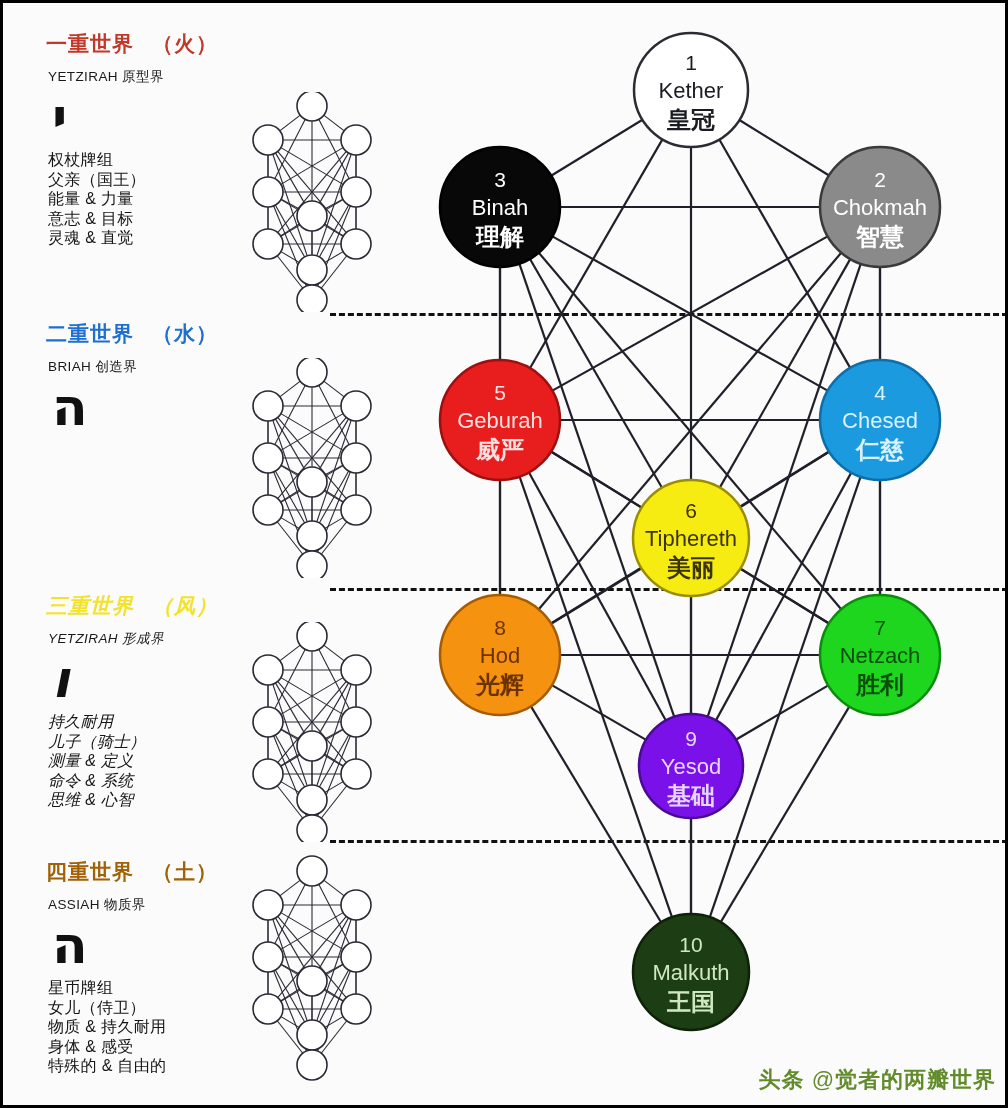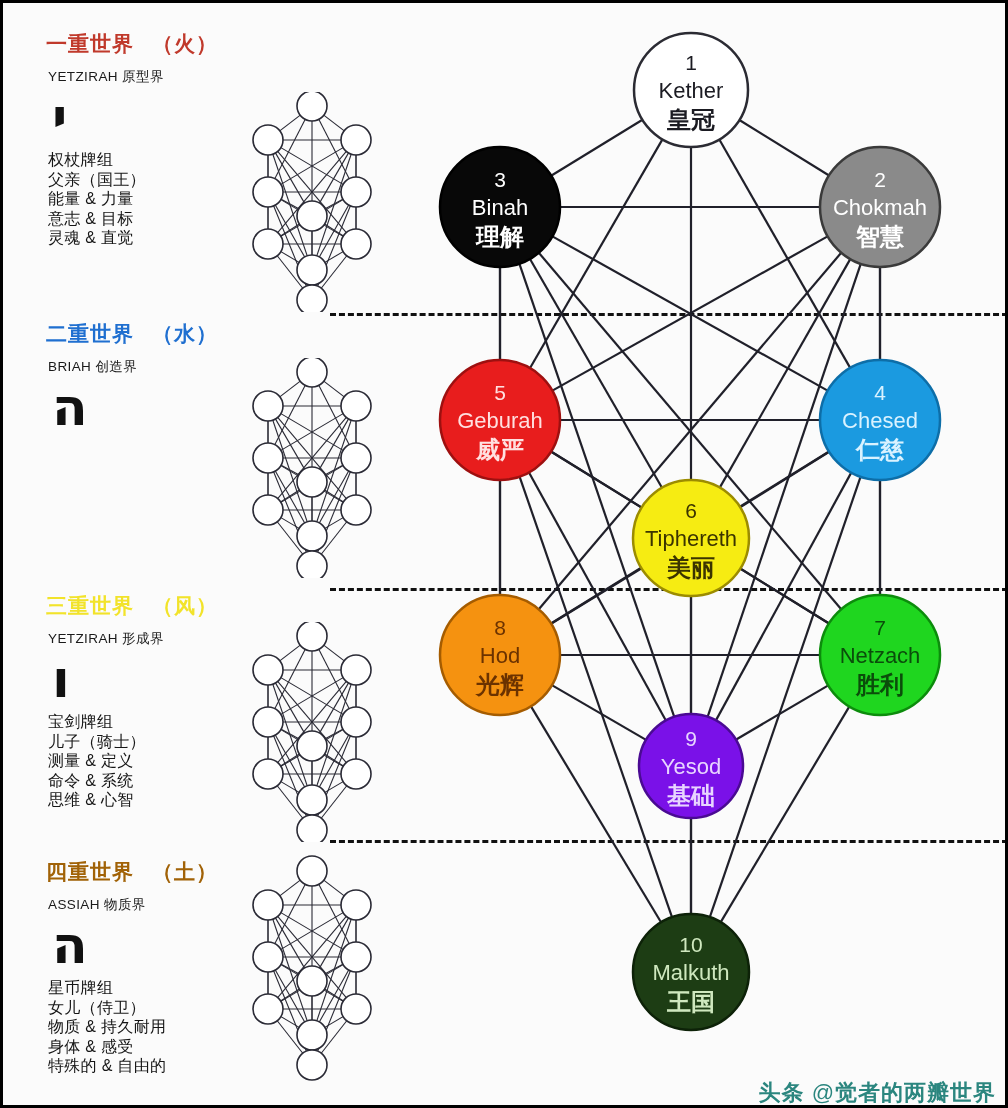--- a/index.html
+++ b/index.html
@@ -37,22 +37,22 @@
   .minitree{position:absolute;}
   
   .divider{
     position:absolute;left:330px;width:678px;height:0;
     border-top:3px dashed #111;
   }
   
   #maintree{position:absolute;left:400px;top:0;}
   
   .watermark{
-    position:absolute;right:12px;bottom:0;
-    font-size:22px;color:#0f766e;letter-spacing:1px;
+    position:absolute;right:12px;bottom:13px;
+    font-size:22px;color:#4d7c0f;letter-spacing:1px;
     font-weight:700;white-space:nowrap;opacity:.88;
   }
   .wm-at{font-weight:400;}
   .frame{position:absolute;inset:0;border:3px solid #000;box-sizing:border-box;}
 </style>
 </head>
 <body>
 
 <div id="page">
 
@@ -74,28 +74,28 @@
     </div>
 
     <div class="world" id="world-1" style="top:320px;">
       <div class="w-title" style="color: rgb(31, 111, 208);">
         <span>二重世界</span><span class="paren">（水）</span>
       </div>
       <div class="w-sub">BRIAH 创造界</div>
       <div class="w-heb">ה</div>
     </div>
 
-    <div class="world" id="world-2" style="top:592px;">
+    <div class="world" id="world-2" style="top:592px;font-style:italic;">
       <div class="w-title" style="color: rgb(242, 227, 42);">
         <span>三重世界</span><span class="paren">（风）</span>
       </div>
       <div class="w-sub">YETZIRAH 形成界</div>
       <div class="w-heb">ו</div>
       <div class="w-lines">
-        <div>宝剑牌组</div>
+        <div>持久耐用</div>
         <div>儿子（骑士）</div>
         <div>测量 &amp; 定义</div>
         <div>命令 &amp; 系统</div>
         <div>思维 &amp; 心智</div>
       </div>
     </div>
 
     <div class="world" id="world-3" style="top:858px;">
       <div class="w-title" style="color: #a16207;">
         <span>四重世界</span><span class="paren">（土）</span>

